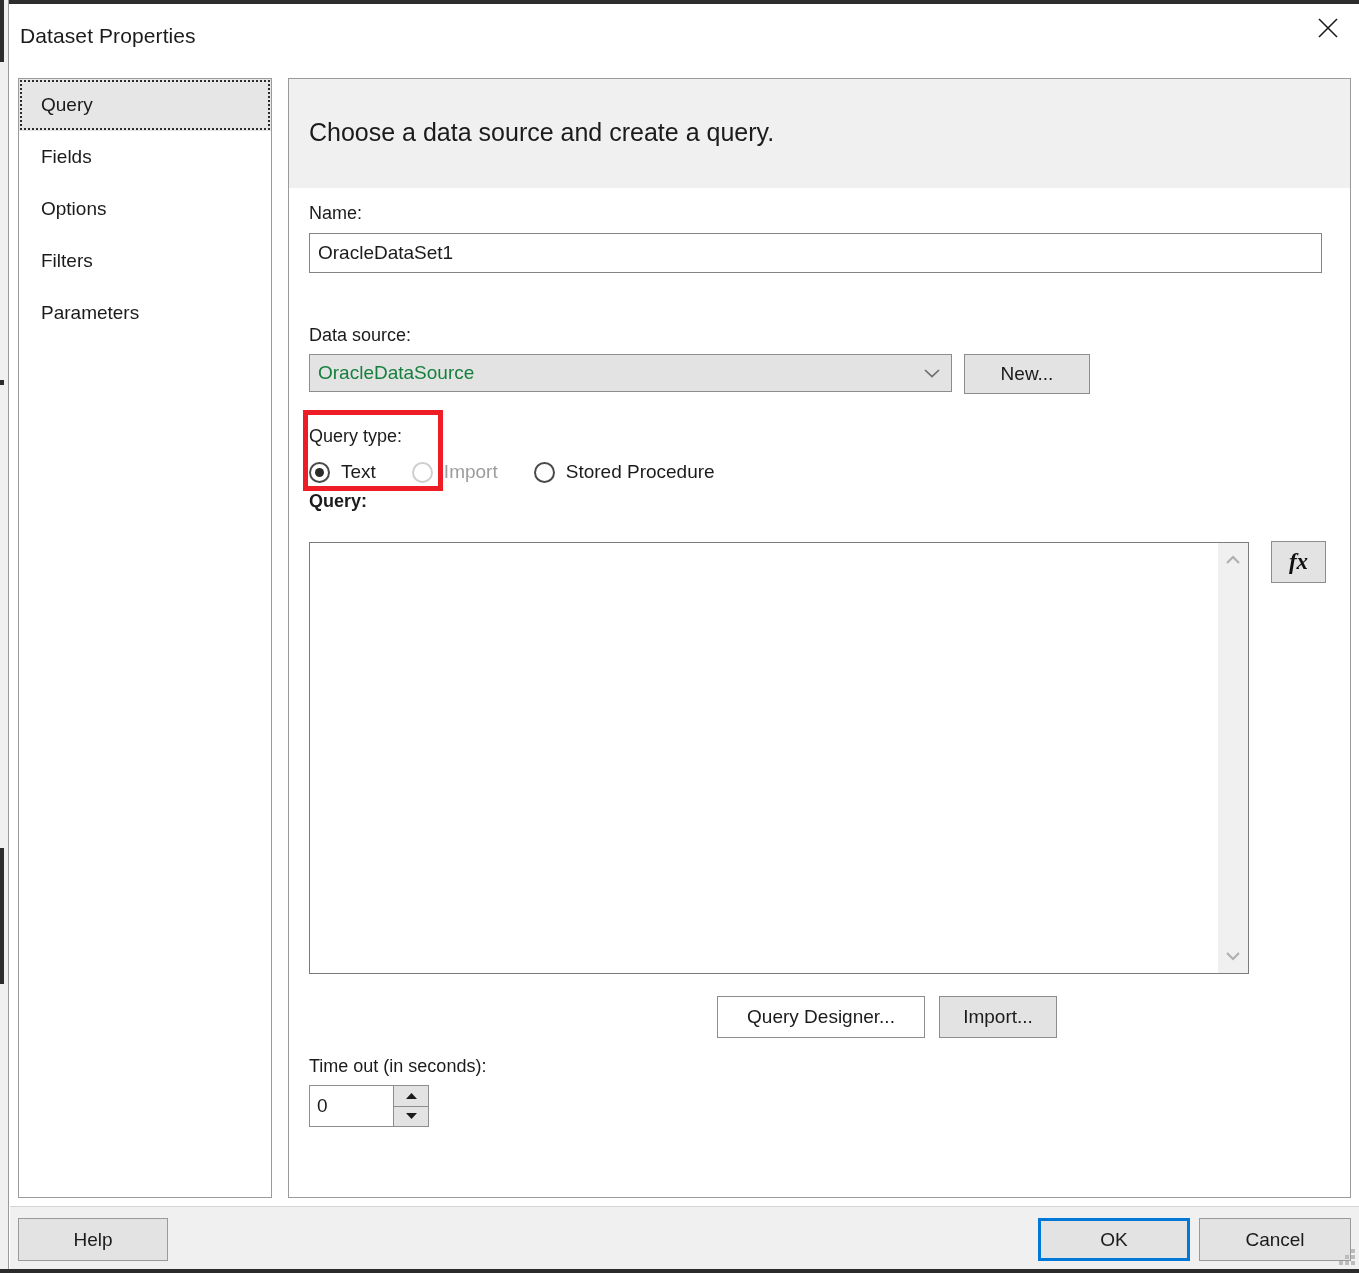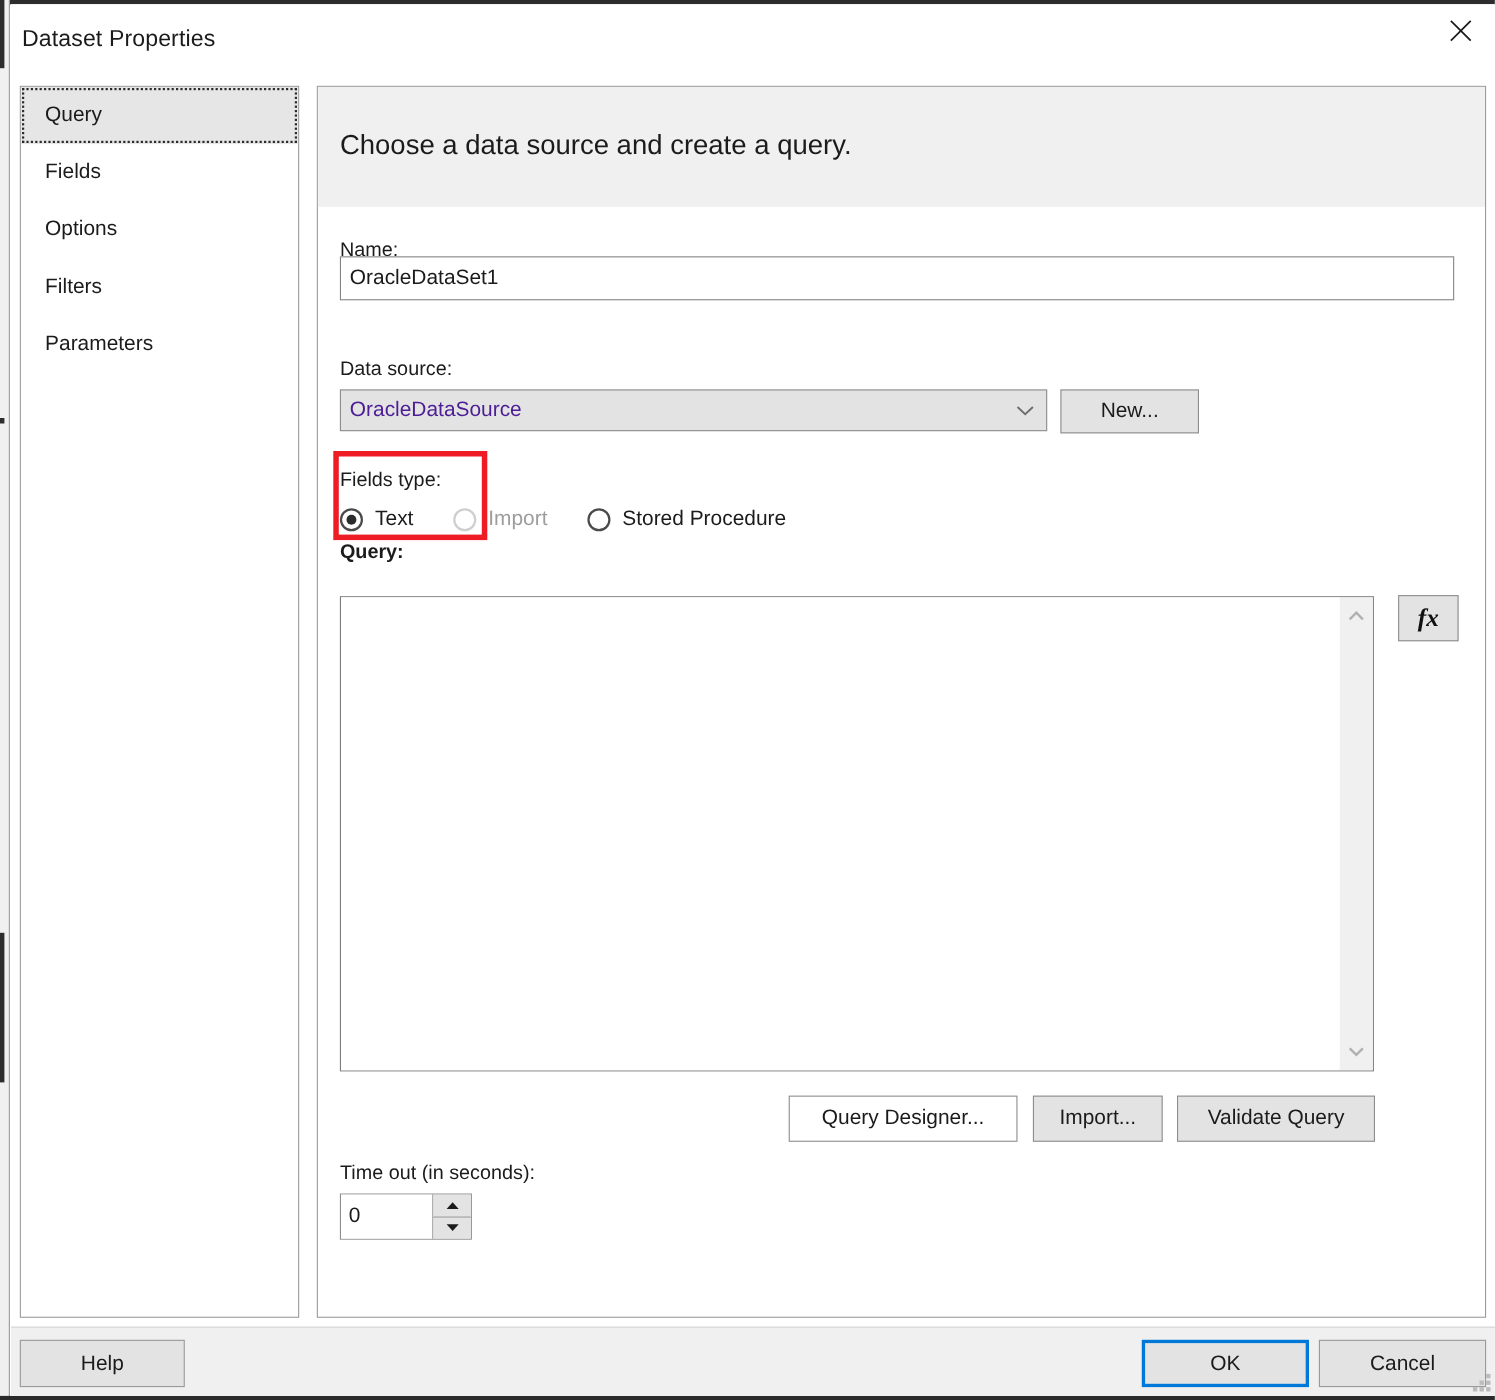--- a/index.html
+++ b/index.html
@@ -147,21 +147,21 @@
     color: #1b1b1b;
   }
 
   .field-label {
     position: absolute;
     font-size: 18px;
     color: #1b1b1b;
   }
 
   
-  #name-label { left: 20px; top: 124px; margin-top: 14px; }
+  #name-label { left: 20px; top: 124px; }
   #name-input {
     position: absolute;
     left: 20px; top: 154px;
     width: 1013px; height: 40px;
     border: 1px solid #848484;
     background: #ffffff;
     font-family: "Liberation Sans", sans-serif;
     font-size: 19px;
     color: #1b1b1b;
     padding: 0 8px;
@@ -177,21 +177,21 @@
     width: 643px; height: 38px;
     border: 1px solid #8d8d8d;
     background: #e3e3e3;
     box-sizing: border-box;
     display: flex;
     align-items: center;
     cursor: default;
   }
   #datasource-value {
     font-size: 19px;
-    color: #4c1d95;
+    color: #15803d;
     padding-left: 8px;
     flex: 1;
   }
   #datasource-arrow {
     width: 38px;
     display: flex;
     align-items: center;
     justify-content: center;
   }
   #new-button {
@@ -478,21 +478,21 @@
       <div id="datasource-select">
         <span id="datasource-value">OracleDataSource</span>
         <span id="datasource-arrow">
           <svg width="18" height="12" viewBox="0 0 18 12">
             <polyline points="2,3 9,9.5 16,3" fill="none" stroke="#6d6d6d" stroke-width="1.7"></polyline>
           </svg>
         </span>
       </div>
       <button id="new-button">New...</button>
 
-      <div class="field-label" id="query-type-label">Fields type:</div>
+      <div class="field-label" id="query-type-label">Query type:</div>
       <div id="query-type-row">
         <div class="radio-option">
           <span class="radio-circle checked"></span>
           <span class="radio-label">Text</span>
         </div>
         <div class="radio-option disabled">
           <span class="radio-circle"></span>
           <span class="radio-label">Import</span>
         </div>
         <div class="radio-option">
@@ -515,21 +515,20 @@
             <svg width="16" height="10" viewBox="0 0 16 10">
               <polyline points="2,2 8,8 14,2" fill="none" stroke="#b0b0b0" stroke-width="2.2"></polyline>
             </svg>
           </span>
         </div>
       </div>
       <button id="fx-button">fx</button>
 
       <button class="action-button" id="query-designer-button">Query Designer...</button>
       <button class="action-button" id="import-button">Import...</button>
-      <button class="action-button" id="validate-button">Validate Query</button>
 
       <div class="field-label" id="timeout-label">Time out (in seconds):</div>
       <div id="timeout-wrap">
         <input id="timeout-input" type="text" value="0" style="">
         <div id="timeout-spinner">
           <button class="spin-btn up">
             <svg width="13" height="8" viewBox="0 0 13 8">
                 <polygon points="6.5,1 12,7 1,7" fill="#1b1b1b"></polygon>
               </svg>
           </button>

